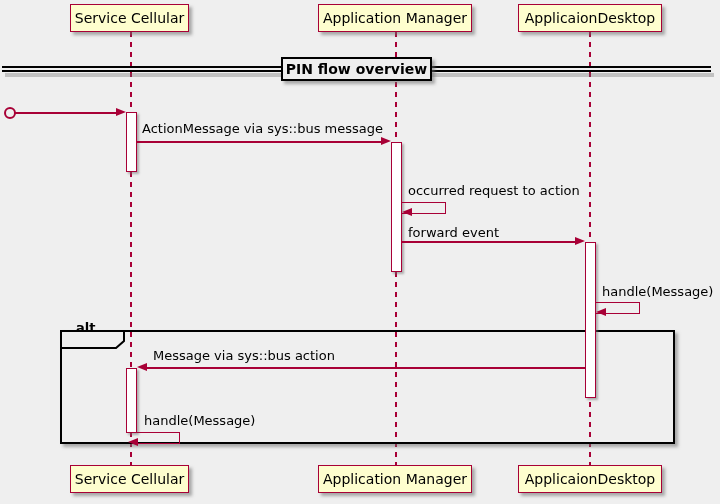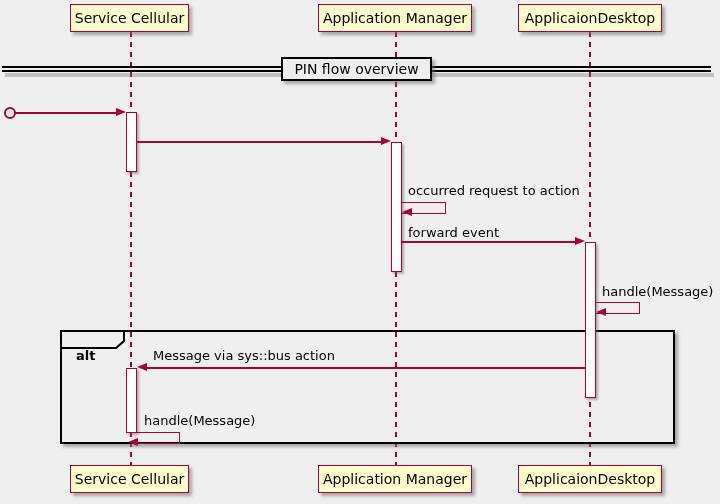--- a/index.html
+++ b/index.html
@@ -64,21 +64,21 @@
     top: 57px;
     width: 151px;
     height: 24px;
     background: var(--divider-fill);
     border: 2px solid var(--frame-border);
     box-shadow: 3px 3px 3px rgba(110,110,110,0.55);
     display: flex;
     align-items: center;
     justify-content: center;
     font-size: 14px;
-    font-weight: normal;
+    font-weight: bold;
     z-index: 3;
     white-space: nowrap;
   }
   .activation {
     position: absolute;
     width: 11px;
     background: var(--activation-fill);
     border: 1.5px solid var(--accent);
     box-shadow: 2px 2px 2px rgba(110,110,110,0.5);
     z-index: 4;
@@ -125,21 +125,21 @@
     position: absolute;
     left: 60px; top: 330px;
     width: 615px; height: 114px;
     border: 2px solid var(--frame-border);
     box-shadow: 3px 3px 3px rgba(110,110,110,0.55);
     z-index: 2;
   }
   .frame-tab-svg { position: absolute; left: 60px; top: 330px; z-index: 3; }
   .frame-tab-label {
     position: absolute;
-    left: 76px; top: 348px;
+    left: 76px; top: 320px;
     font-size: 13px;
     font-weight: bold;
     z-index: 3;
   }
 </style>
 </head>
 <body>
 
 <div id="canvas">
 
@@ -172,20 +172,21 @@
 
   <div class="activation" style="left:126px; top:112px; height:60px;"></div>
   <div class="activation" style="left:391px; top:142px; height:130px;"></div>
   <div class="activation" style="left:585px; top:242px; height:156px;"></div>
   <div class="activation" style="left:126px; top:368px; height:65px;"></div>
 
   <div class="origin-circle"></div>
   <div class="msg-line" style="left:15px; top:112px; width:102px;"></div>
   <div class="arrow-r" style="left:116px; top:108px;"></div>
 
+  <span class="msg-label" style="left:142px; top:121px;">ActionMessage via sys::bus message</span>
   <div class="msg-line" style="left:137px; top:141px; width:245px;"></div>
   <div class="arrow-r" style="left:381px; top:137px;"></div>
 
   <span class="msg-label" style="left:408px; top:183px;">occurred request to action</span>
   <div class="self-loop" style="left:402px; top:202px;"></div>
   <div class="arrow-l" style="left:402px; top:208px;"></div>
 
   <span class="msg-label" style="left:408px; top:225px;">forward event</span>
   <div class="msg-line" style="left:402px; top:241px; width:174px;"></div>
   <div class="arrow-r" style="left:575px; top:237px;"></div>

